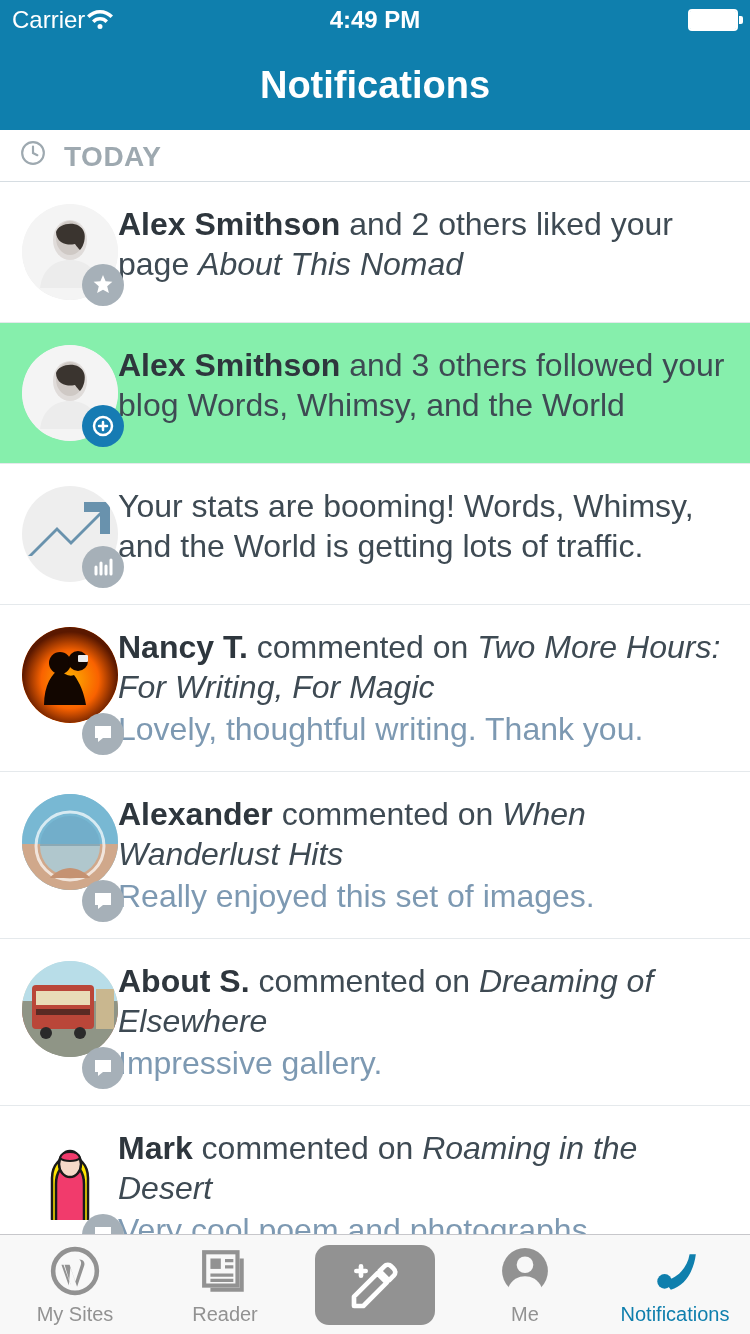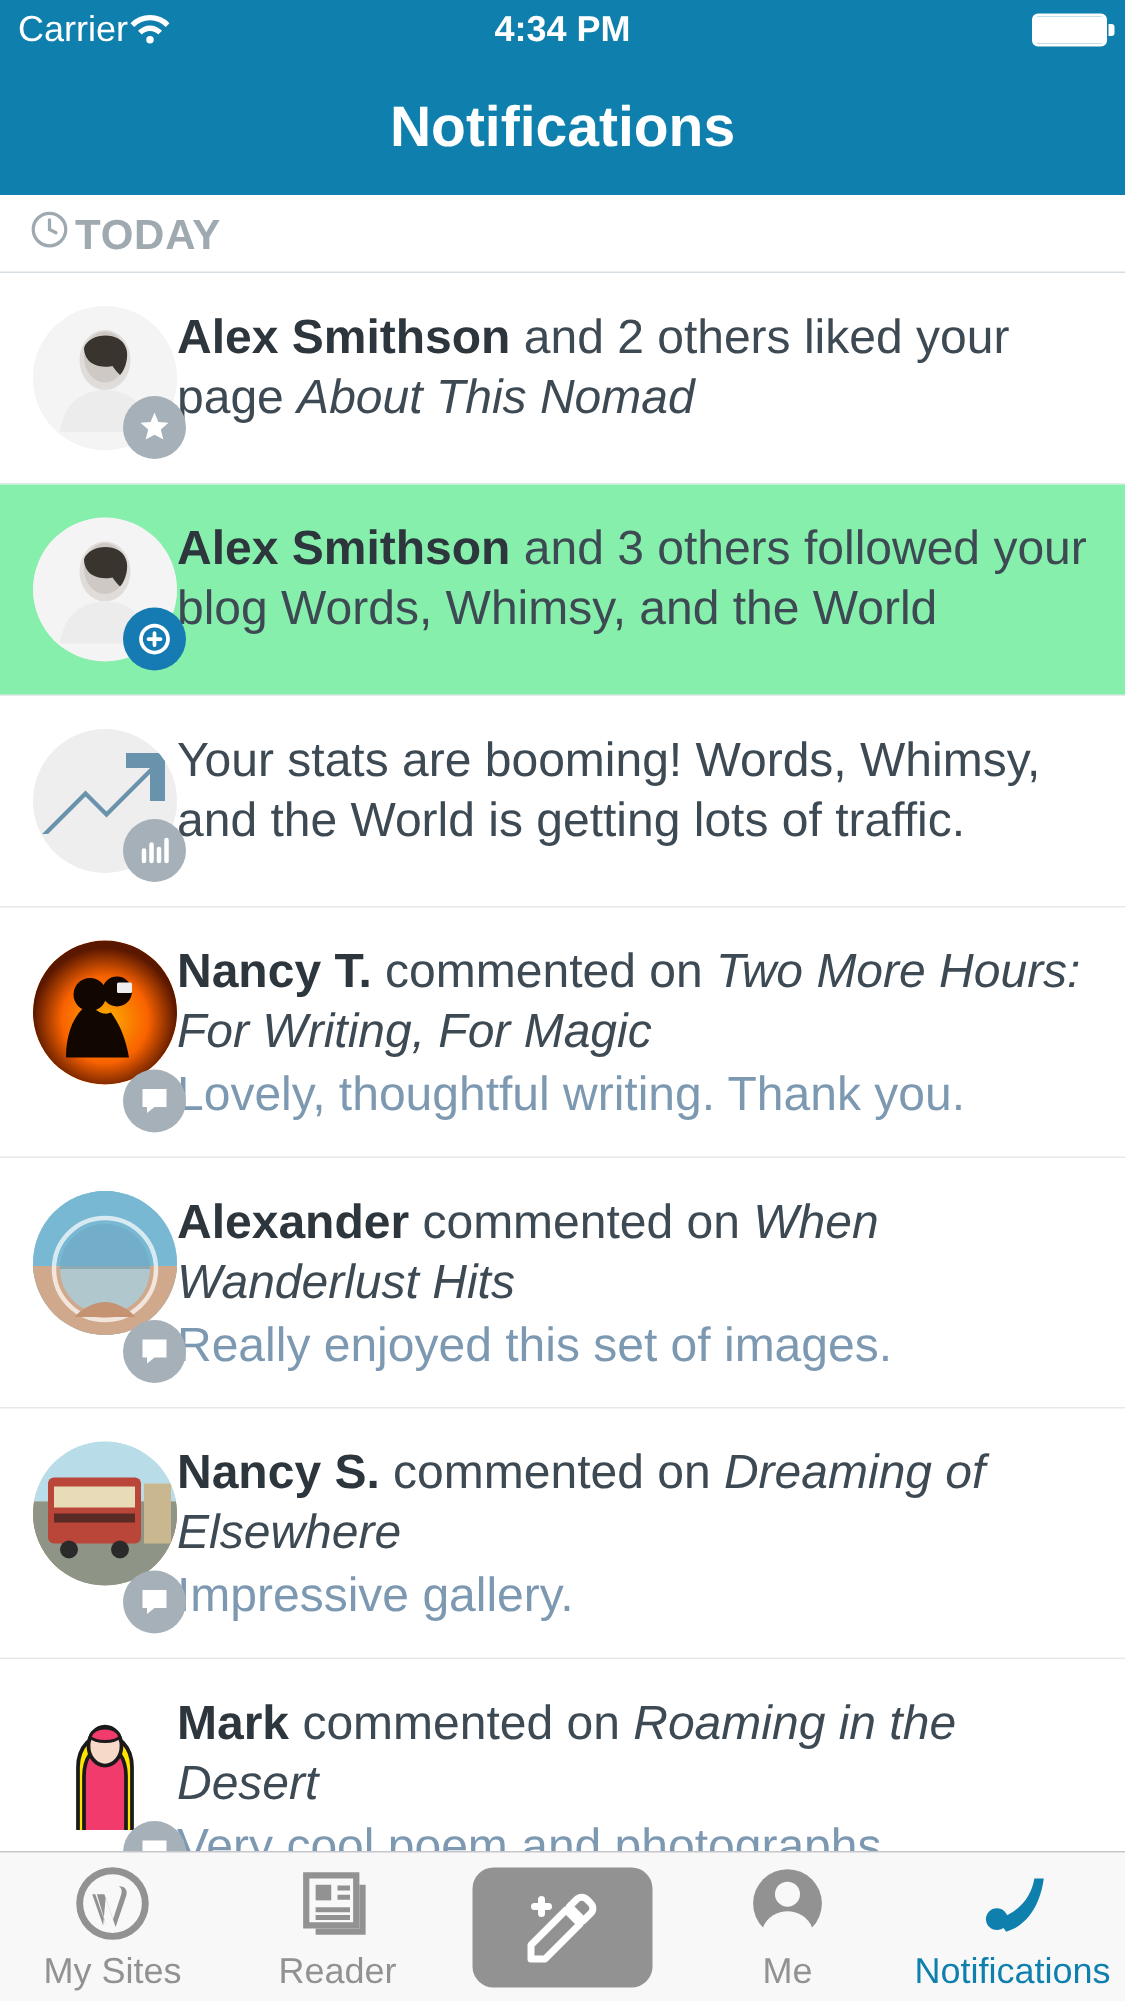--- a/index.html
+++ b/index.html
@@ -43,21 +43,21 @@
   justify-content: center;
   font-size: 38px;
   font-weight: 700;
 }
 
 .section-header {
   padding: 10px 20px 8px;
   border-bottom: 1px solid #d6dde2;
   display: flex;
   align-items: center;
-  gap: 4px;
+  gap: 18px;
   color: #9ea9b0;
   font-size: 28px;
   font-weight: 700;
   letter-spacing: 0.5px;
 }
 
 .list {
   overflow: hidden;
 }
 
@@ -118,21 +118,21 @@
   align-items: center;
   justify-content: space-around;
 }
 .tab {
   flex: 1;
   display: flex;
   flex-direction: column;
   align-items: center;
   gap: 4px;
   color: #929292;
-  font-size: 24px;
+  font-size: 20px;
 }
 .tab.active { color: #0f7fad; }
 .tab .icon { height: 56px; display: flex; align-items: center; justify-content: center; }
 .compose-btn {
   width: 120px; height: 80px;
   background: #929292;
   border-radius: 14px;
   display: flex;
   align-items: center;
   justify-content: center;
@@ -160,21 +160,21 @@
 
 <div class="status-bar">
   <div class="status-left">
     <span>Carrier</span>
     <span class="wifi-icon">
       <svg width="30" height="22" viewBox="0 0 30 22">
           <path d="M15 20a2.5 2.5 0 100-5 2.5 2.5 0 000 5zM7 11.5a11 11 0 0116 0l-2.5 2.5a7.5 7.5 0 00-11 0L7 11.5zM2 6.5a18 18 0 0126 0L25.5 9a14.5 14.5 0 00-21 0L2 6.5z" fill="#fff"></path>
         </svg>
     </span>
   </div>
-  <div class="status-center">4:34 PM</div>
+  <div class="status-center">4:49 PM</div>
   <div class="status-right">
     <div class="battery">
         <div class="battery-fill"></div>
       </div>
   </div>
 </div>
 
 <div class="header">Notifications</div>
 
 <div class="section-header">
@@ -301,21 +301,21 @@
             <circle cx="24" cy="72" r="6" fill="#2a2a2a"></circle>
             <circle cx="58" cy="72" r="6" fill="#2a2a2a"></circle>
           </svg>
         </div>
         <div class="badge gray">
           <svg width="24" height="24" viewBox="0 0 24 24">
             <path d="M4 4h16v12H12l-5 4v-4H4V4z" fill="#fff"></path>
           </svg>
         </div>
       </div>
-      <div class="item-body"><span class="name">Nancy S.</span><span> commented on </span><span class="title">Dreaming of Elsewhere</span><div class="comment">Impressive gallery.</div></div>
+      <div class="item-body"><span class="name">About S.</span><span> commented on </span><span class="title">Dreaming of Elsewhere</span><div class="comment">Impressive gallery.</div></div>
     </div>
     <div class="item">
       <div class="avatar-wrap">
         <div class="avatar av-hoodie">
           <svg viewBox="0 0 96 96">
             <rect width="96" height="96" fill="#fff"></rect>
             <path d="M30 92V50c0-14 10-22 18-22s18 8 18 22v42" fill="#ffe400" stroke="#1a1a1a" stroke-width="2.5"></path>
             <path d="M34 92V56c0-12 6-20 14-20s14 8 14 20v36" fill="#f13b6c" stroke="#1a1a1a" stroke-width="2.5"></path>
             <ellipse cx="48" cy="36" rx="11" ry="13" fill="#f6d9c8" stroke="#1a1a1a" stroke-width="2.5"></ellipse>
             <path d="M38 30c2-8 18-8 20 0-2 2-6 3-10 3s-8-1-10-3z" fill="#f13b6c" stroke="#1a1a1a" stroke-width="2"></path>

